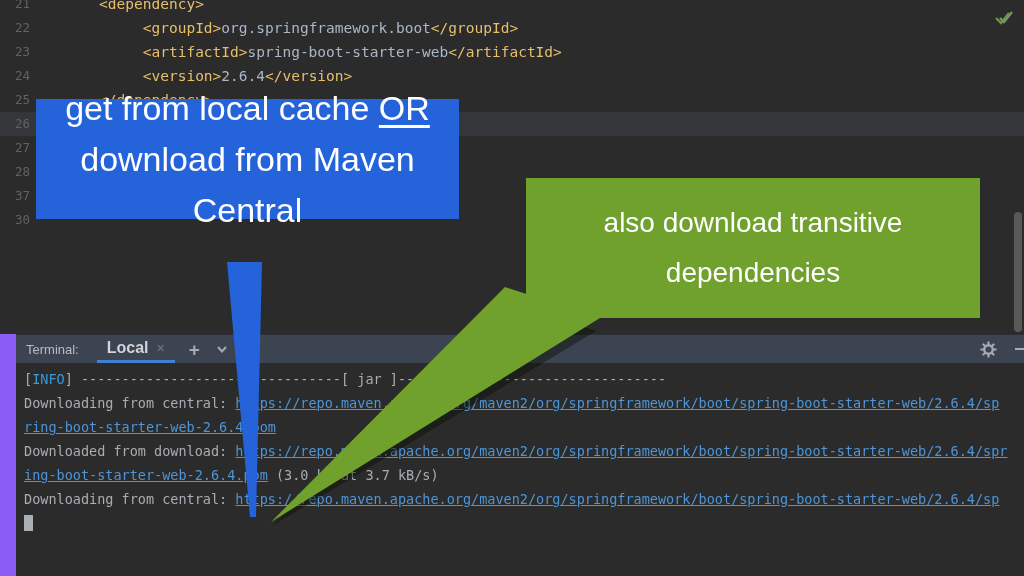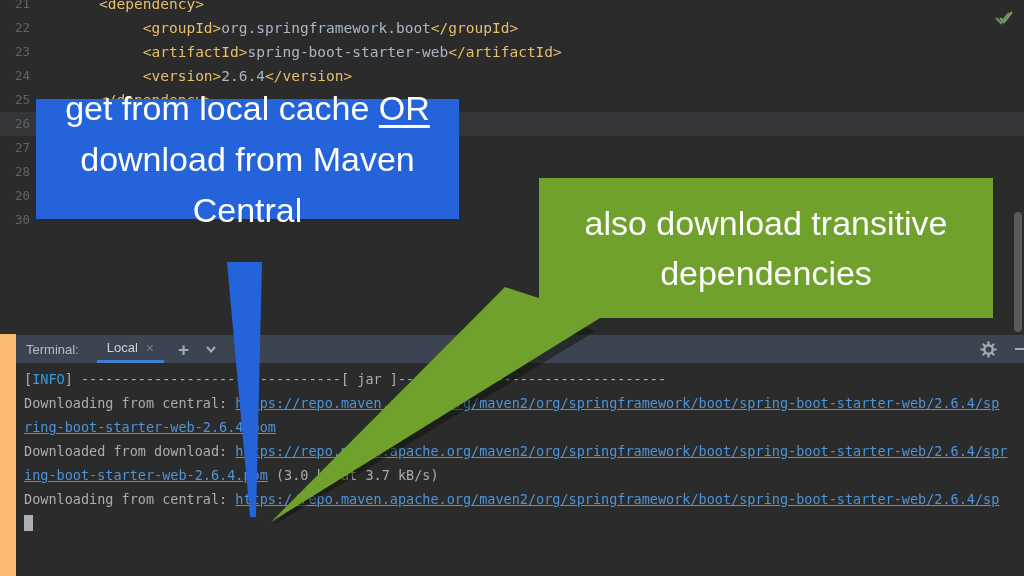--- a/index.html
+++ b/index.html
@@ -1,16 +1,16 @@
 <!DOCTYPE html>
 <html style="--blue_callout: #2463DA; --green_callout: #70A12D; --tag: #E8BF6A; --code_text: #A9B7C6; --info: #3B99D8; --link: #4E94D6; --tab_underline: #4080D0;"><head>
 <meta charset="utf-8">
 <style>
   html,body{margin:0;padding:0;background:#1e1e1e;}
-  #stage{position:relative;width:1024px;height:576px;overflow:hidden;background:#fdba74;
+  #stage{position:relative;width:1024px;height:576px;overflow:hidden;background:#8b5cf6;
          font-family:"Liberation Sans",sans-serif;}
   
   #editor{position:absolute;left:0;top:0;width:1024px;height:334px;background:#2B2B2B;}
   #caret-line{position:absolute;left:0;width:1024px;height:24px;background:#343639;}
   #code-rows{position:relative;margin-top:-8px;font-family:"DejaVu Sans Mono",monospace;
              font-size:14.5px;}
   .crow{height:24px;line-height:24px;display:flex;white-space:pre;}
   .lnum{width:30px;flex:0 0 30px;text-align:right;color:#606366;font-size:12.5px;}
   .ctext{padding-left:8px;}
   .tk-tag{color:var(--tag);}
@@ -18,21 +18,21 @@
   #editor-scrollbar{position:absolute;right:2px;top:212px;width:8px;height:120px;
                     background:rgba(255,255,255,0.22);border-radius:4px;}
   #inspections-ok{position:absolute;right:10px;top:8px;}
   
   #terminal{position:absolute;left:16px;top:334px;width:1024px;height:242px;background:#2B2B2B;}
   #term-header{height:28px;background:#3C4452;display:flex;align-items:center;
                padding:0 10px;border-top:1px solid #2a2e36;}
   #term-label{color:#B8BCC2;font-size:13px;margin-right:18px;}
   .term-tab{height:28px;display:flex;align-items:center;padding:0 10px;
             border-bottom:3px solid var(--tab_underline);box-sizing:border-box;cursor:pointer;}
-  .term-tab .tlabel{color:#D2D4D9;font-size:13px;}
+  .term-tab .tlabel{color:#D2D4D9;font-size:16px;font-weight:bold;}
   .tab-close{color:#787C82;font-size:14px;margin-left:8px;}
   .hicon{margin-left:14px;display:flex;align-items:center;cursor:pointer;}
   .plus{color:#A7ABB0;font-size:19px;font-weight:bold;line-height:1;}
   .spacer{flex:1;}
   .minimize{width:15px;height:2px;background:#A7ABB0;margin-left:18px;}
   #term-body{font-family:"DejaVu Sans Mono",monospace;font-size:13.5px;color:#A8ADB3;
              padding:4px 0 0 8px;}
   .trow{height:24px;line-height:24px;white-space:pre;}
   .tk-plain{color:#A8ADB3;}
   .tk-info{color:var(--info);margin-top:11px;}
@@ -42,42 +42,42 @@
   
   #tails{position:absolute;left:0;top:0;width:1024px;height:576px;z-index:5;pointer-events:none;}
   .tail-blue{fill:var(--blue_callout);}
   .tail-green{fill:var(--green_callout);}
   .tail-shadow{fill:rgba(12,16,6,0.45);}
   .callout{position:absolute;z-index:6;color:#FFFFFF;display:flex;flex-direction:column;
            justify-content:center;align-items:center;text-align:center;}
   #callout-blue{left:36px;top:99px;width:423px;height:120px;background:var(--blue_callout);
                 font-size:34px;}
   #callout-blue .cl-line{line-height:51px;white-space:pre;}
-  #callout-green{left:539px;top:178px;width:454px;height:140px;background:var(--green_callout);
-                 font-size:34px;}
+  #callout-green{left:526px;top:178px;width:454px;height:140px;background:var(--green_callout);
+                 font-size:28px;}
   #callout-green .cl-line{line-height:50px;white-space:pre;}
   .u{text-decoration:underline;text-underline-offset:5px;}
 </style>
 </head>
 <body>
 
 <div id="stage">
 
   <div id="editor">
     <div id="caret-line" style="top: 112px;"></div>
     <div id="code-rows">
         <div class="crow"><span class="lnum">21</span><span class="ctext"><span class="tk-tag">       &lt;dependency&gt;</span></span></div>
         <div class="crow"><span class="lnum">22</span><span class="ctext"><span class="tk-tag">            &lt;groupId&gt;</span><span class="tk-text">org.springframework.boot</span><span class="tk-tag">&lt;/groupId&gt;</span></span></div>
         <div class="crow"><span class="lnum">23</span><span class="ctext"><span class="tk-tag">            &lt;artifactId&gt;</span><span class="tk-text">spring-boot-starter-web</span><span class="tk-tag">&lt;/artifactId&gt;</span></span></div>
         <div class="crow"><span class="lnum">24</span><span class="ctext"><span class="tk-tag">            &lt;version&gt;</span><span class="tk-text">2.6.4</span><span class="tk-tag">&lt;/version&gt;</span></span></div>
         <div class="crow"><span class="lnum">25</span><span class="ctext"><span class="tk-tag">       &lt;/dependency&gt;</span></span></div>
         <div class="crow"><span class="lnum">26</span><span class="ctext"></span></div>
         <div class="crow"><span class="lnum">27</span><span class="ctext"></span></div>
         <div class="crow"><span class="lnum">28</span><span class="ctext"></span></div>
-        <div class="crow"><span class="lnum">20</span><span class="ctext"></span></div>
+        <div class="crow"><span class="lnum">37</span><span class="ctext"></span></div>
         <div class="crow"><span class="lnum">30</span><span class="ctext"></span></div>
       </div>
     <svg id="inspections-ok" width="22" height="20" viewBox="0 0 22 20">
       <polyline points="8,10 12,14 20,4" fill="none" stroke="#8A8F7A" stroke-width="2.2"></polyline>
       <polyline points="4,10 9,15 17,5" fill="none" stroke="#5C9E42" stroke-width="2.2"></polyline>
     </svg>
     <div id="editor-scrollbar"></div>
   </div>
 
   <div id="terminal">

